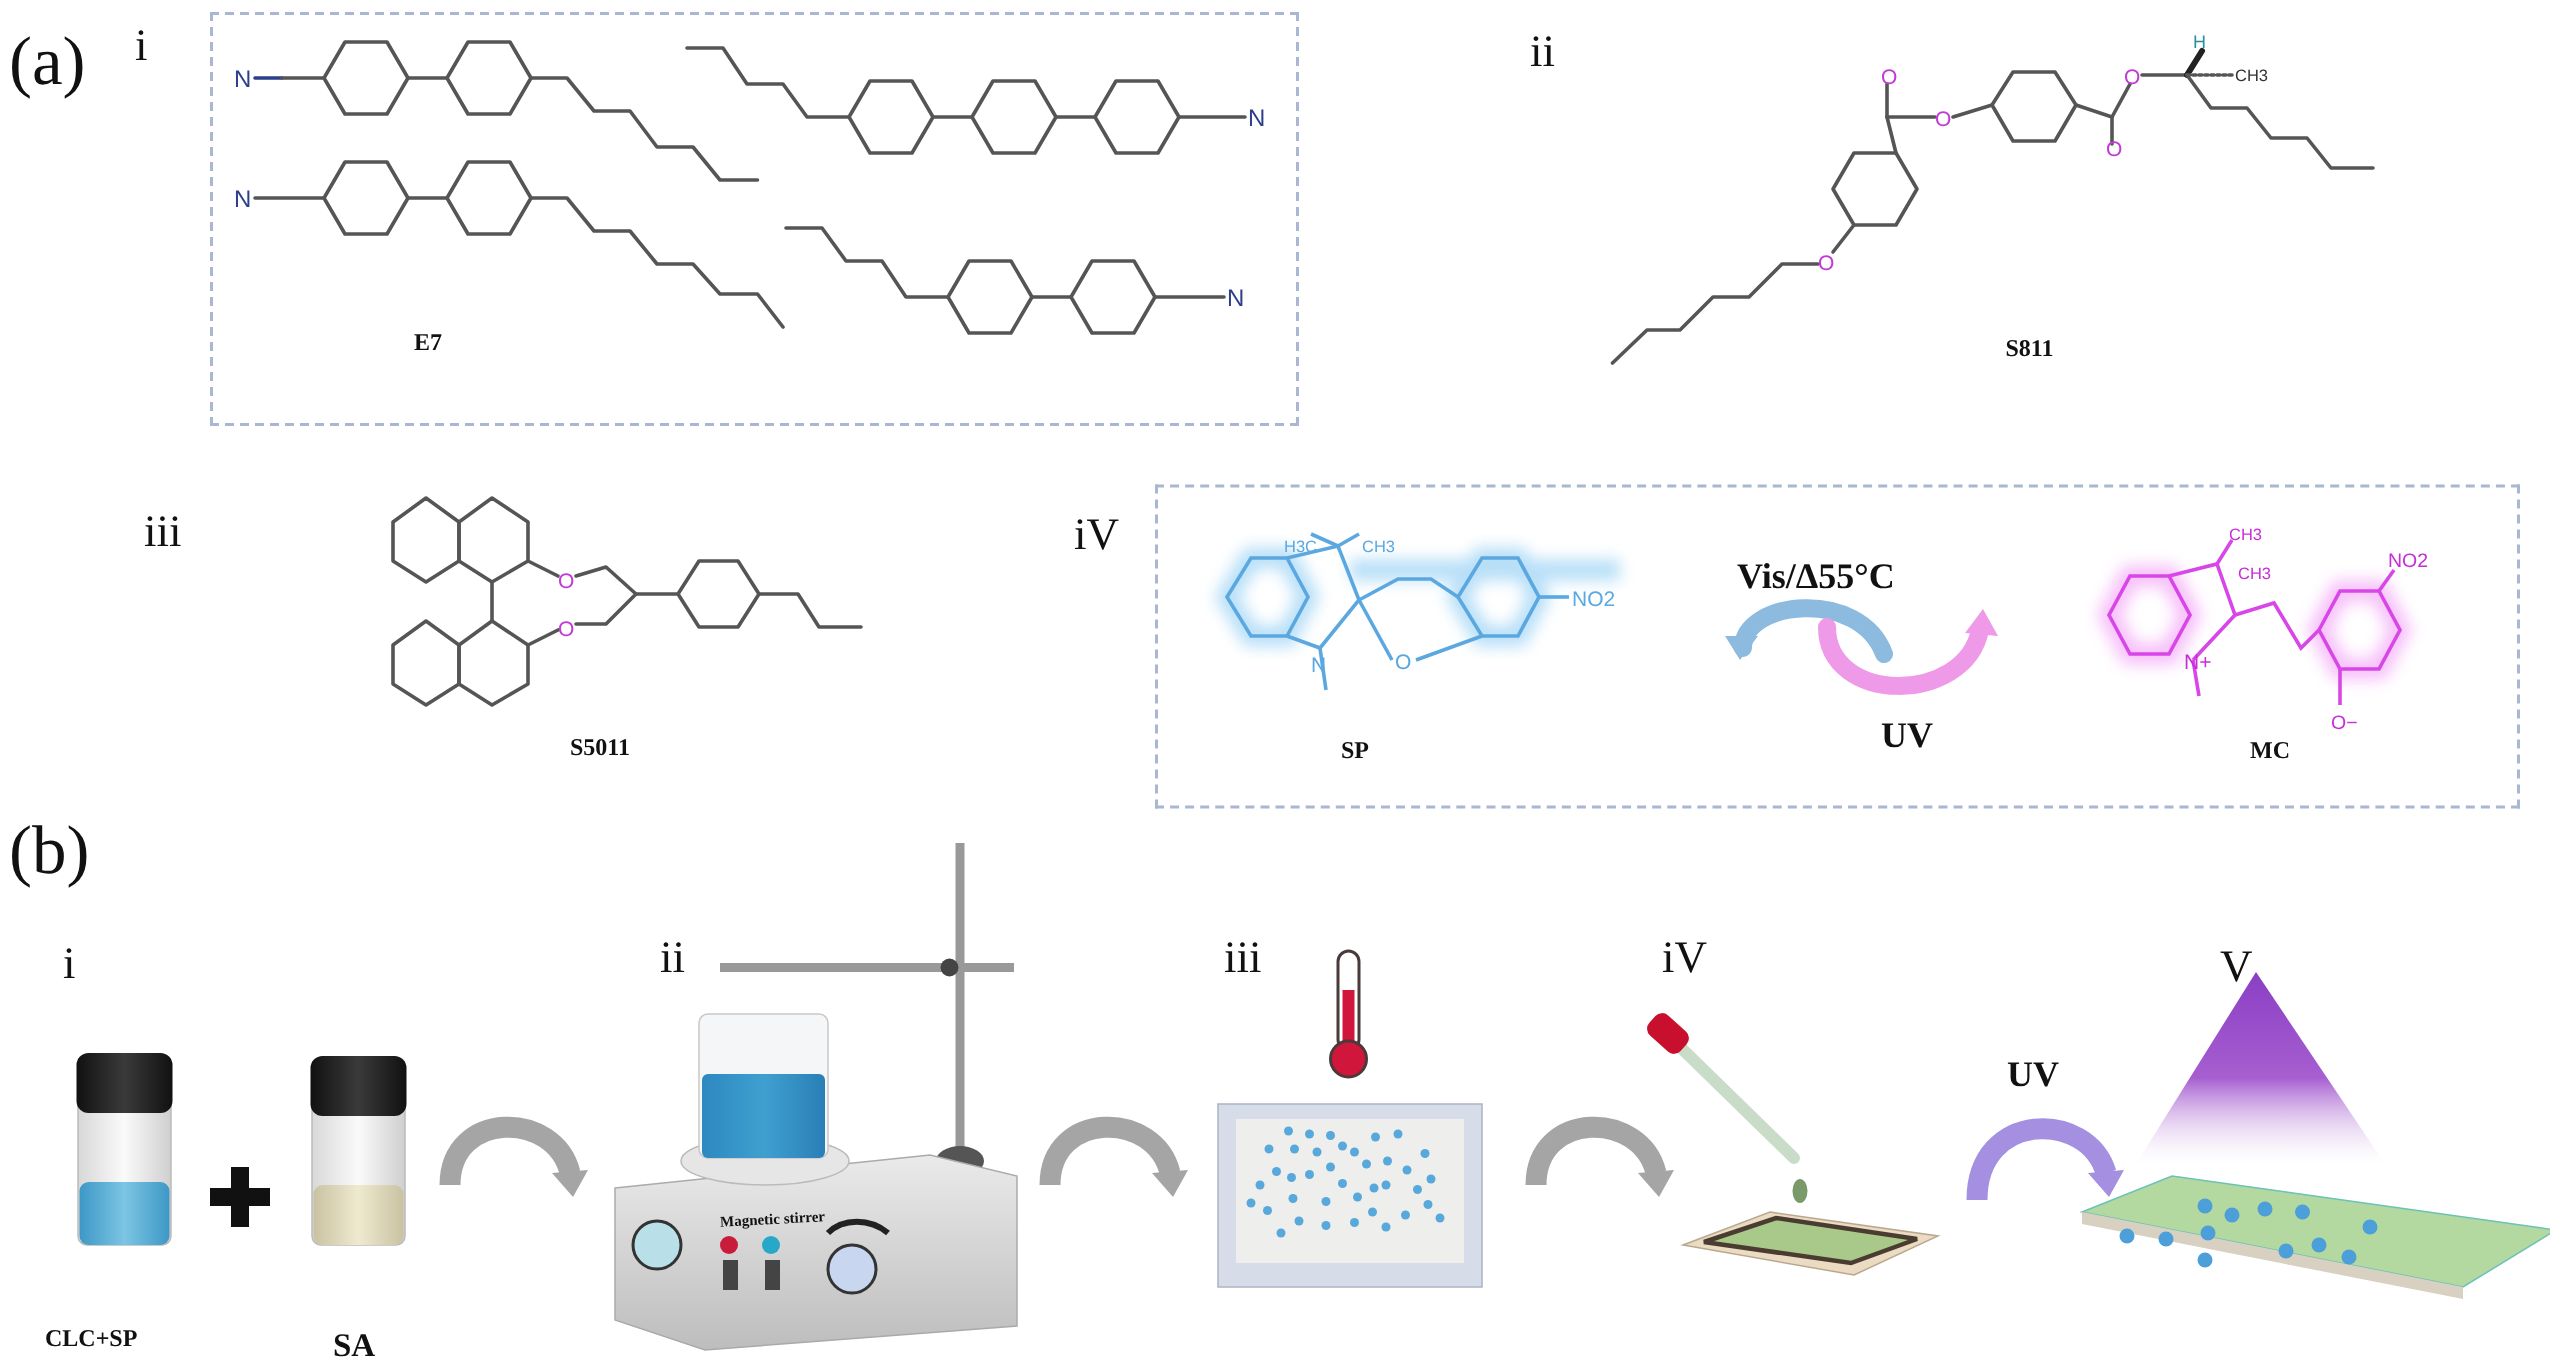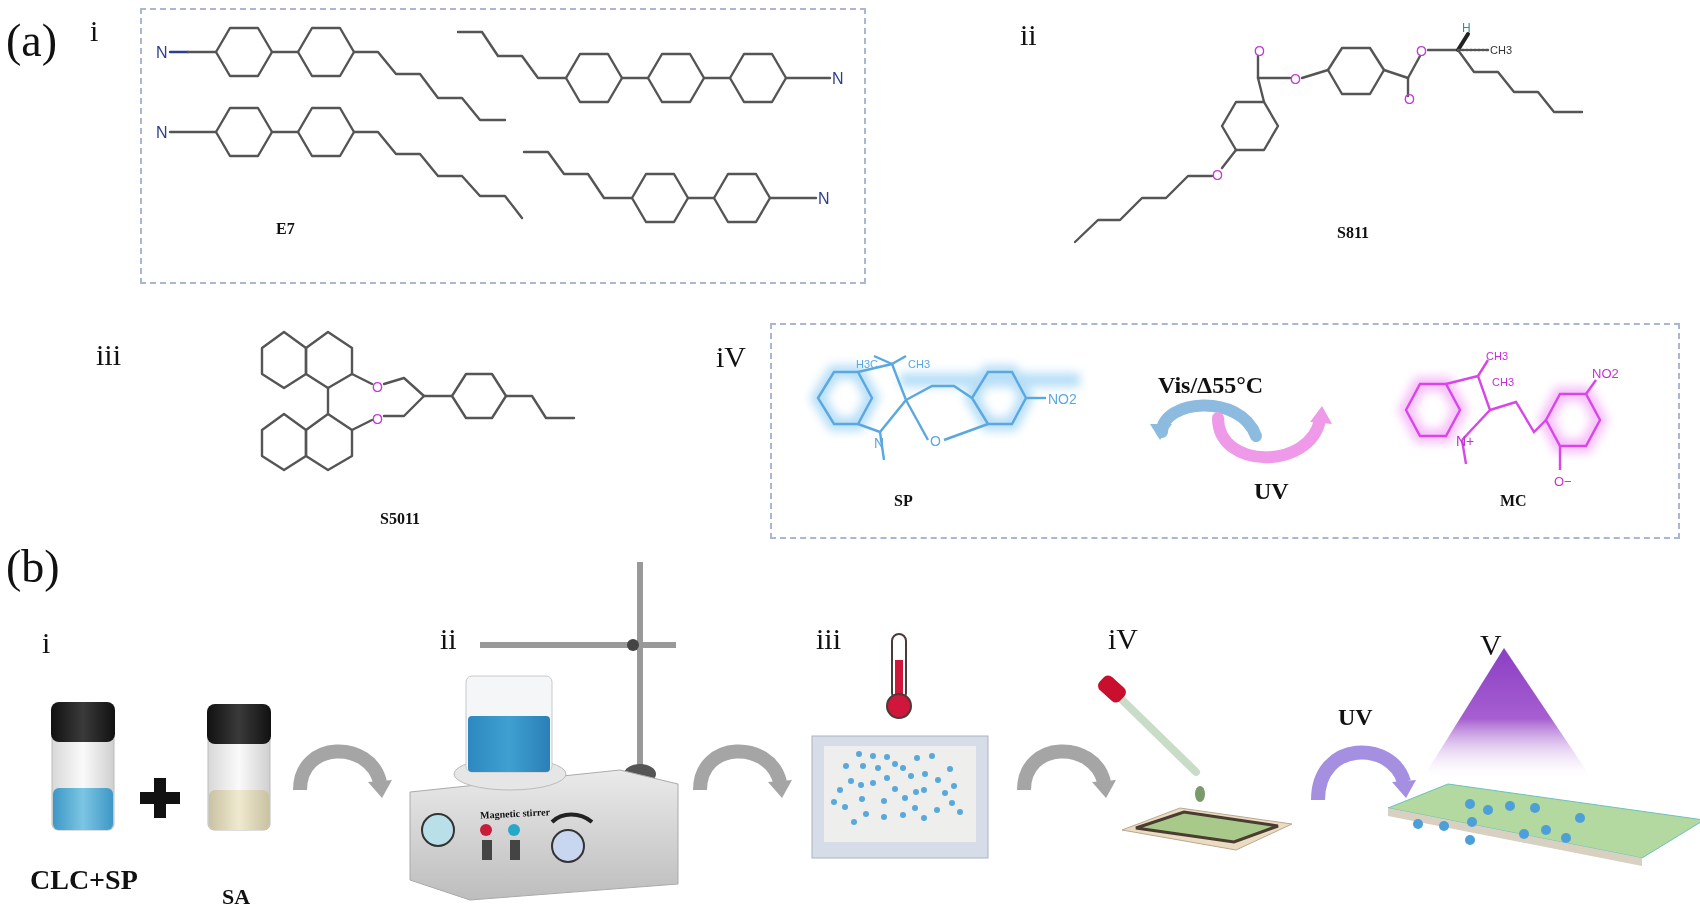--- a/index.html
+++ b/index.html
@@ -102,21 +102,21 @@
   <polygon class="bond" points="306,430 328,414 352,430 352,456 328,470 306,456"></polygon>
   <line class="bond" x1="352" y1="374" x2="372" y2="384"></line>
   <line class="bond" x1="352" y1="430" x2="372" y2="420"></line>
   <text class="atomO" x="372" y="392">O</text>
   <text class="atomO" x="372" y="424">O</text>
   <polyline class="bond" points="384,384 404,378 424,396 404,416 384,416"></polyline>
   <line class="bond" x1="424" y1="396" x2="452" y2="396"></line>
   <polygon class="bond" points="452,396 466,374 492,374 506,396 492,418 466,418"></polygon>
   <polyline class="bond" points="506,396 532,396 546,418 574,418"></polyline>
 </svg>
-<div class="abs name" style="left:380px;top:490px;margin-top:20px;">S5011</div>
+<div class="abs name" style="left:380px;top:490px;">S5011</div>
 
 <div class="abs roman" style="left:716px;top:340px;">iV</div>
 <div class="box" style="left:770px;top:323px;width:906px;height:212px;"></div>
 
 <svg style="left:0;top:0;width:1700px;height:913px;">
   <defs>
     <filter id="glowB" x="-30%" y="-30%" width="160%" height="160%">
         <feGaussianBlur stdDeviation="5"></feGaussianBlur>
       </filter>
     <filter id="glowM" x="-30%" y="-30%" width="160%" height="160%">
@@ -210,21 +210,21 @@
   <g>
     <rect x="140" y="792" width="40" height="12" fill="#111"></rect>
     <rect x="154" y="778" width="12" height="40" fill="#111"></rect>
   </g>
   <g>
     <rect x="208" y="724" width="62" height="106" rx="6" fill="url(#glassG)" stroke="#bbb"></rect>
     <rect x="209" y="790" width="60" height="40" rx="6" fill="url(#creamL)"></rect>
     <rect x="207" y="704" width="64" height="40" rx="8" fill="url(#capG)"></rect>
   </g>
 </svg>
-<div class="abs name" style="left:30px;top:864px;font-size:28px;">CLC+SP</div>
+<div class="abs name" style="left:30px;top:884px;font-size:16px;">CLC+SP</div>
 <div class="abs name" style="left:222px;top:884px;font-size:22px;text-align:center;">SA</div>
 
 <svg style="left:0;top:0;width:1700px;height:913px;">
   <g>
     <path d="M300,790 C300,740 370,740 380,782" style="stroke:#a5a5a5;stroke-width:14;fill:none"></path>
     <polygon points="368,782 392,780 382,798" fill="#a5a5a5"></polygon>
   </g>
   <g>
     <path d="M700,790 C700,740 770,740 780,782" style="stroke:#a5a5a5;stroke-width:14;fill:none"></path>
     <polygon points="768,782 792,780 782,798" fill="#a5a5a5"></polygon>

